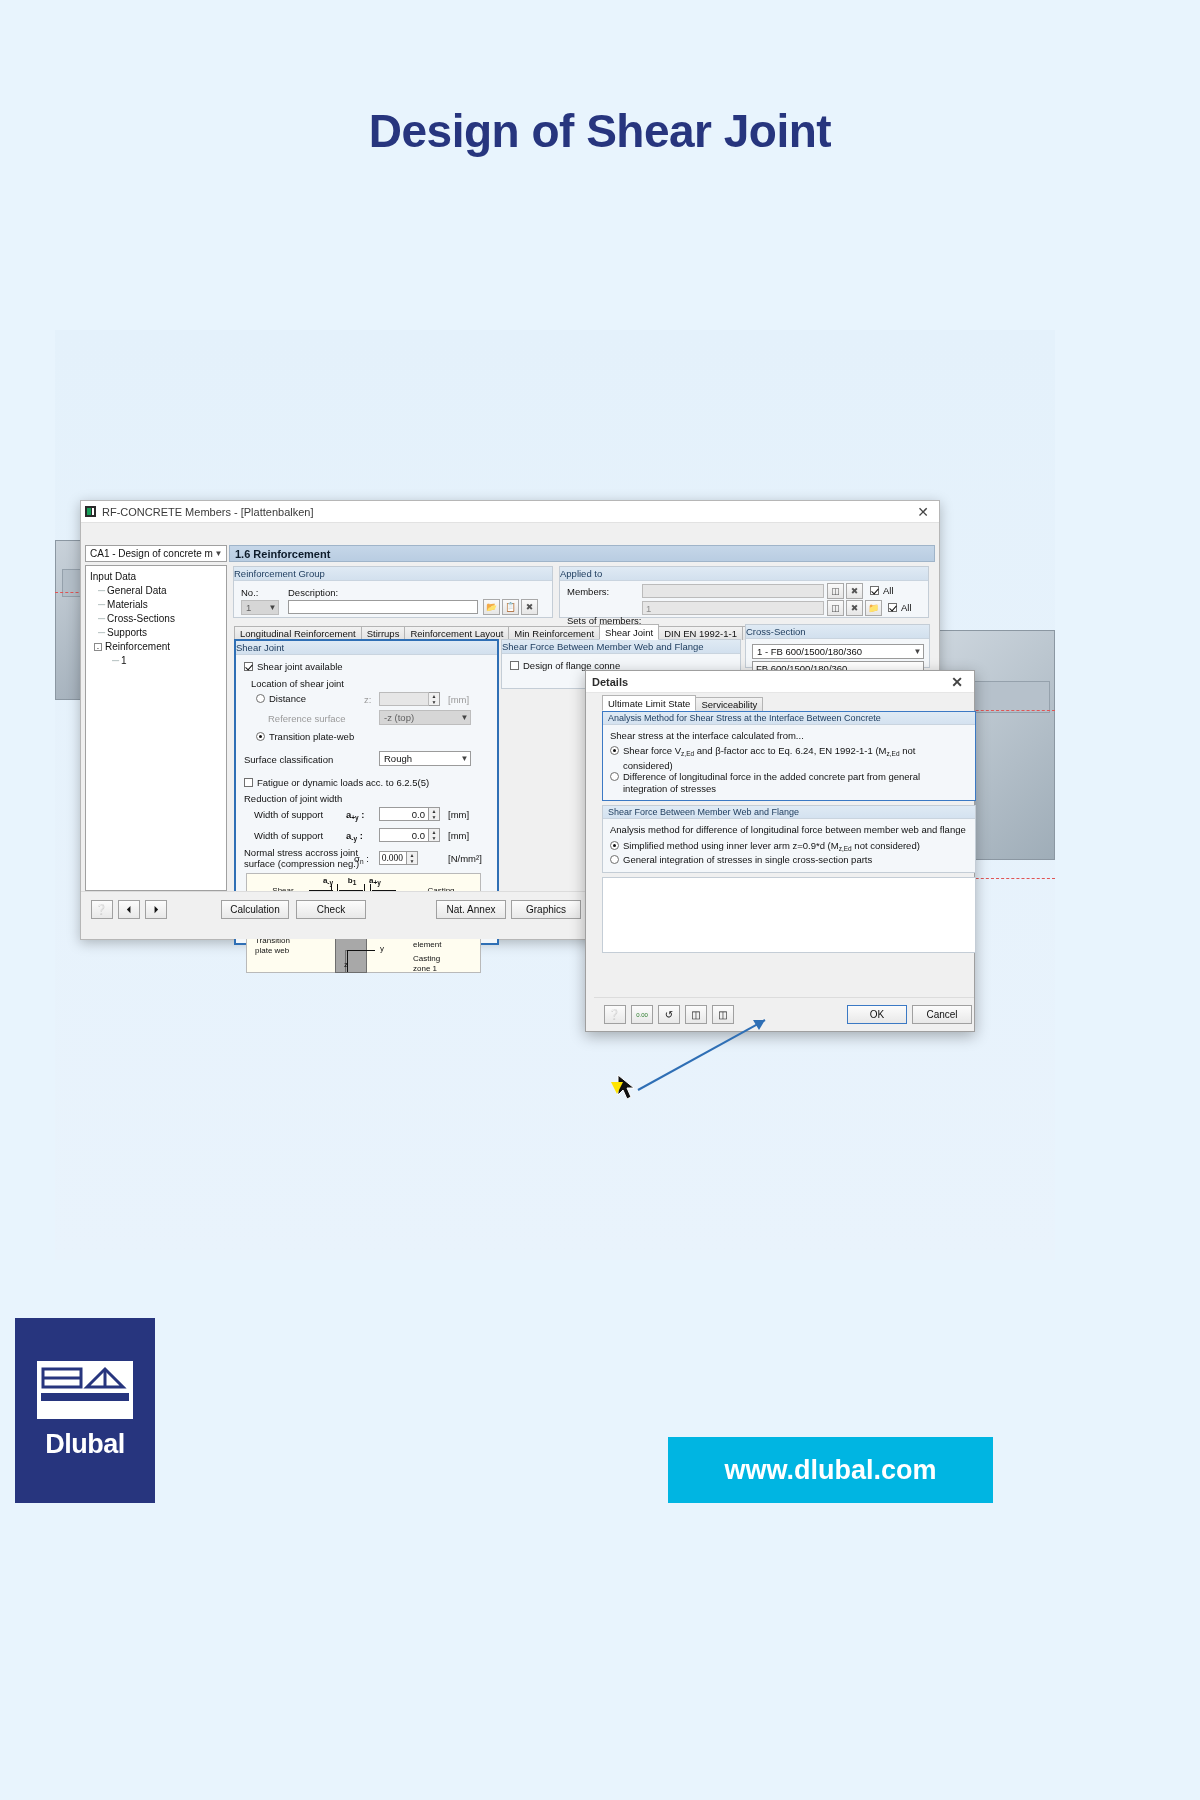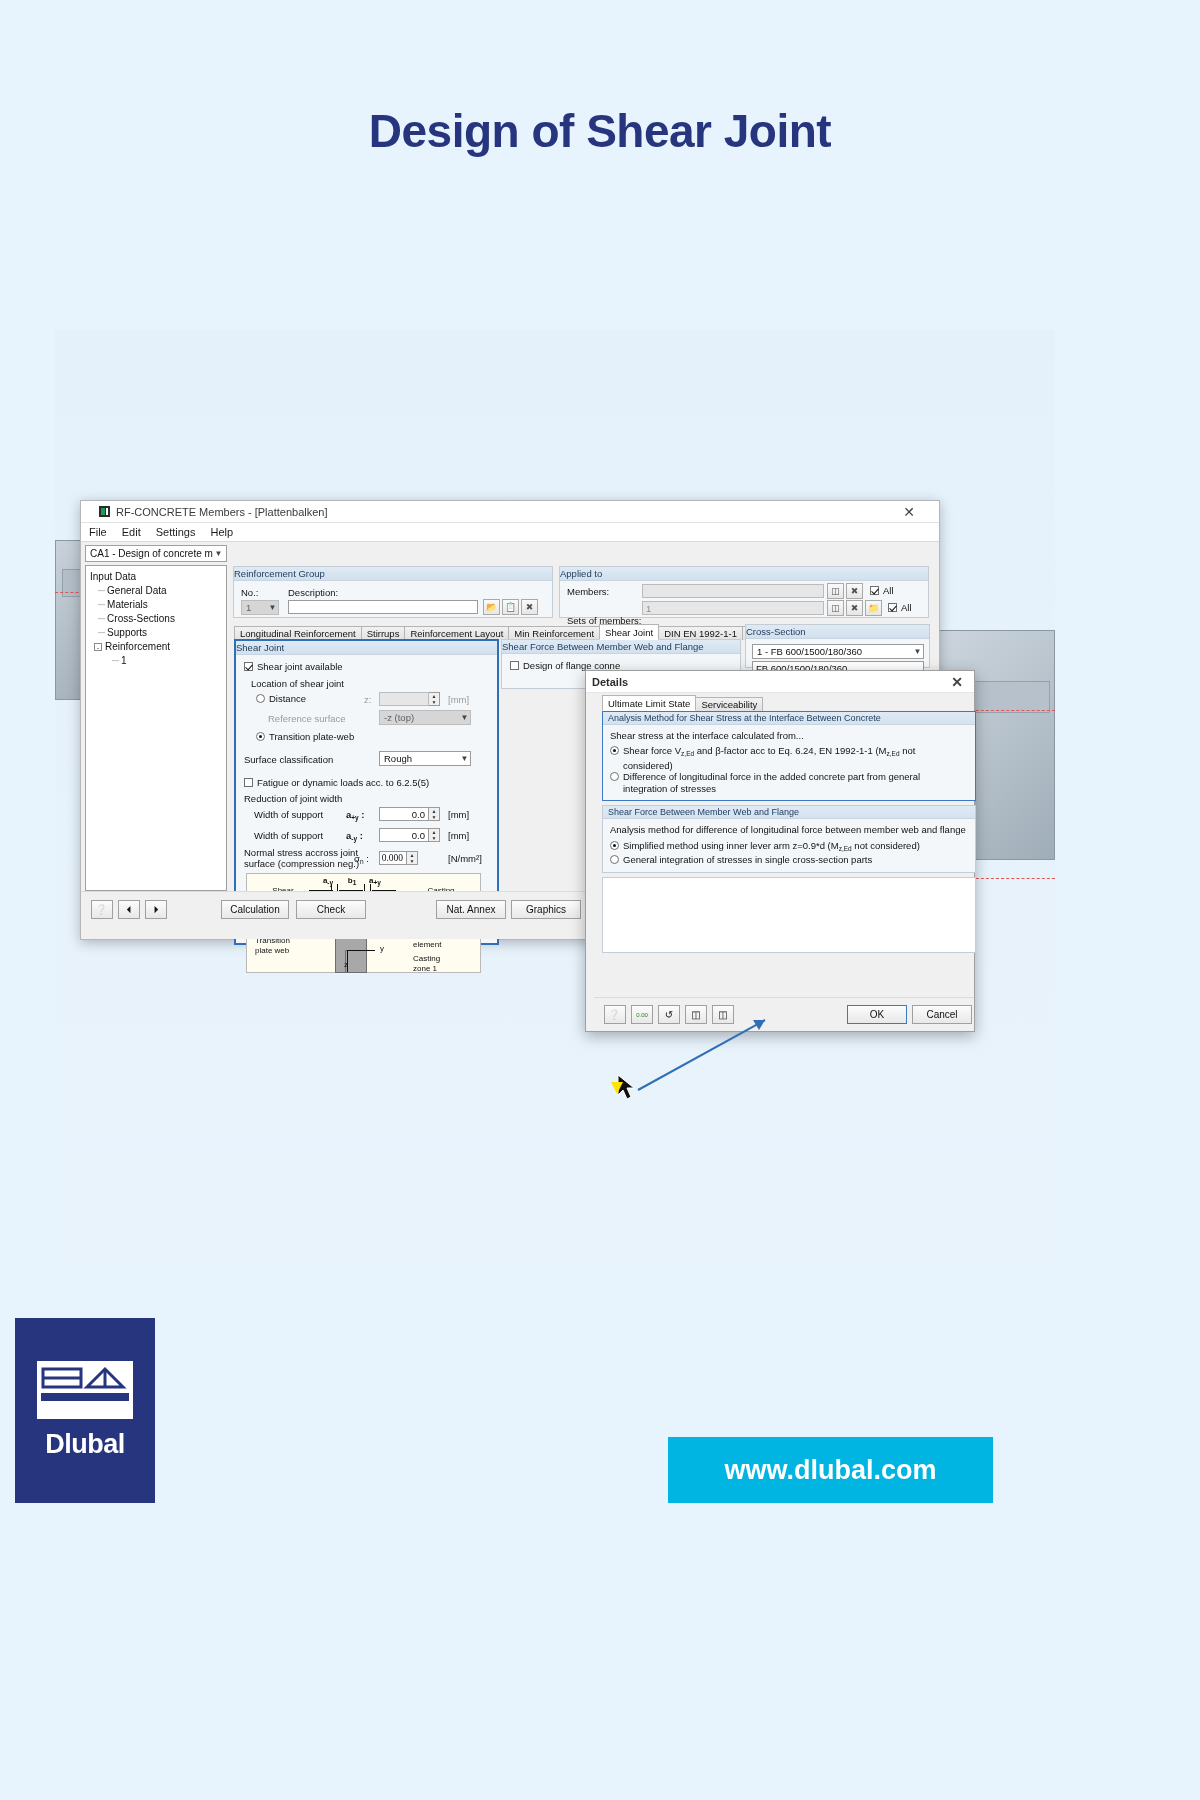--- a/index.html
+++ b/index.html
@@ -36,21 +36,21 @@
   .dashline{ position:absolute; height:0; border-top:1px dashed #e05555; }
 
   
   .win{
     position:absolute; left:25px; top:170px; width:860px; height:440px;
     background:#f0f0f0; border:1px solid #b6b6b6;
     box-shadow:0 3px 12px rgba(0,0,0,.25);
   }
   .win-title{
     height:22px; background:#ffffff; border-bottom:1px solid #e2e2e2;
-    display:flex; align-items:center; padding:0 18px; font-size:11px; color:#3a3a3a;
+    display:flex; align-items:center; padding:0 4px; font-size:11px; color:#3a3a3a;
   }
   .win-ico{ width:11px; height:11px; margin-right:6px; background:#2b2b2b; position:relative;}
   .win-ico:after{content:"";position:absolute;left:2px;top:2px;width:4px;height:7px;background:#18a05a;}
   .win-ico:before{content:"";position:absolute;left:7px;top:2px;width:2px;height:7px;background:#ffffff;}
   .win-close{ margin-left:auto; font-size:14px; color:#444; line-height:14px; padding:0 6px; cursor:default;}
 
   .menubar{ height:19px; background:#ffffff; display:flex; align-items:center;
     padding-left:8px; font-size:11px; color:#1c1c1c; gap:15px; border-bottom:1px solid #dadada;}
   .menubar span{ cursor:default; }
 
@@ -190,26 +190,20 @@
   <div class="dashline" style="left:880px; top:548px; width:120px;"></div>
 
   <div class="win">
 
     <div class="win-title">
       <span class="win-ico"></span>
       <span>RF-CONCRETE Members - [Plattenbalken]</span>
       <span class="win-close">✕</span>
     </div>
 
-    <div class="menubar">
-      <span>File</span>
-      <span>Edit</span>
-      <span>Settings</span>
-      <span>Help</span>
-    </div>
 
     <div class="win-body">
 
       <div class="lpane">
         <div class="combo">
           <span class="cv">CA1 - Design of concrete memb</span>
           <span class="caret">▼</span>
         </div>
         <div class="tree">
           <div class="tnode" style="padding-left:2px;">
@@ -236,20 +230,21 @@
             <span>Reinforcement</span>
           </div>
           <div class="tnode" style="padding-left:24px;">
             <span class="tdash">─</span>
             <span>1</span>
           </div>
         </div>
       </div>
 
       <div class="rpane">
+        <div class="sechdr">1.6 Reinforcement</div>
 
         <div class="content">
 
           <div class="gb" style="left:4px; top:4px; width:320px; height:52px;">
             <div class="gb-t">Reinforcement Group</div>
             <div class="lbl" style="position:absolute;left:7px;top:20px;">No.:</div>
             <div class="lbl" style="position:absolute;left:54px;top:20px;">Description:</div>
             <div class="cmb dis" style="position:absolute;left:7px;top:33px;width:38px;">
               <span>1</span>
               <span class="caret">▼</span>

